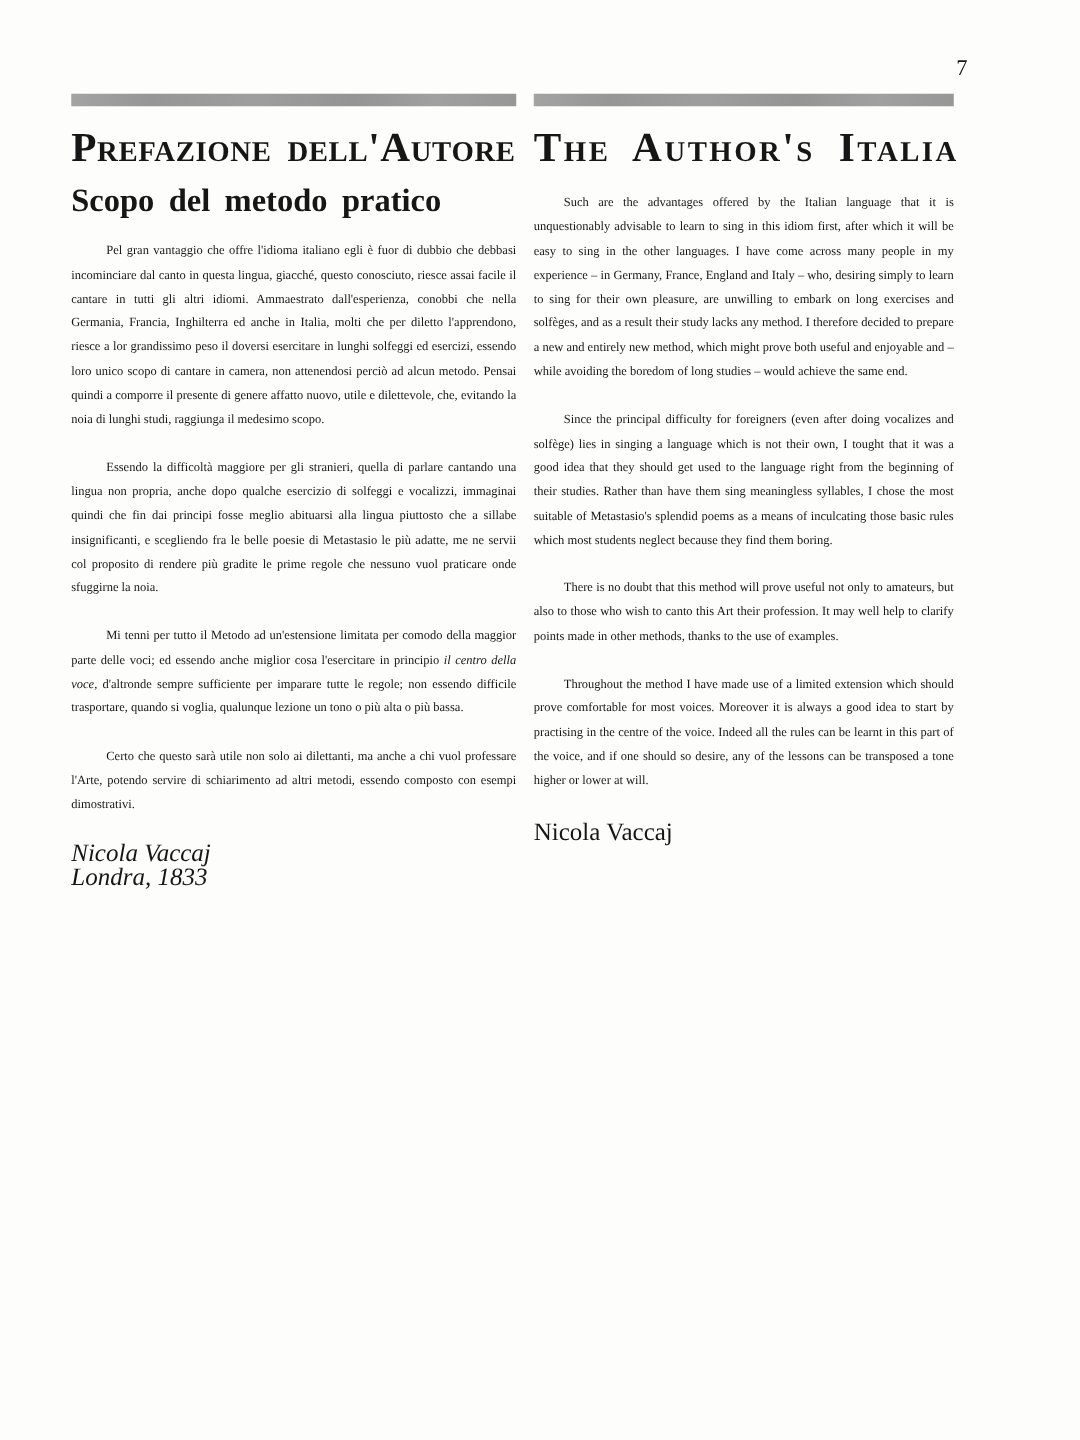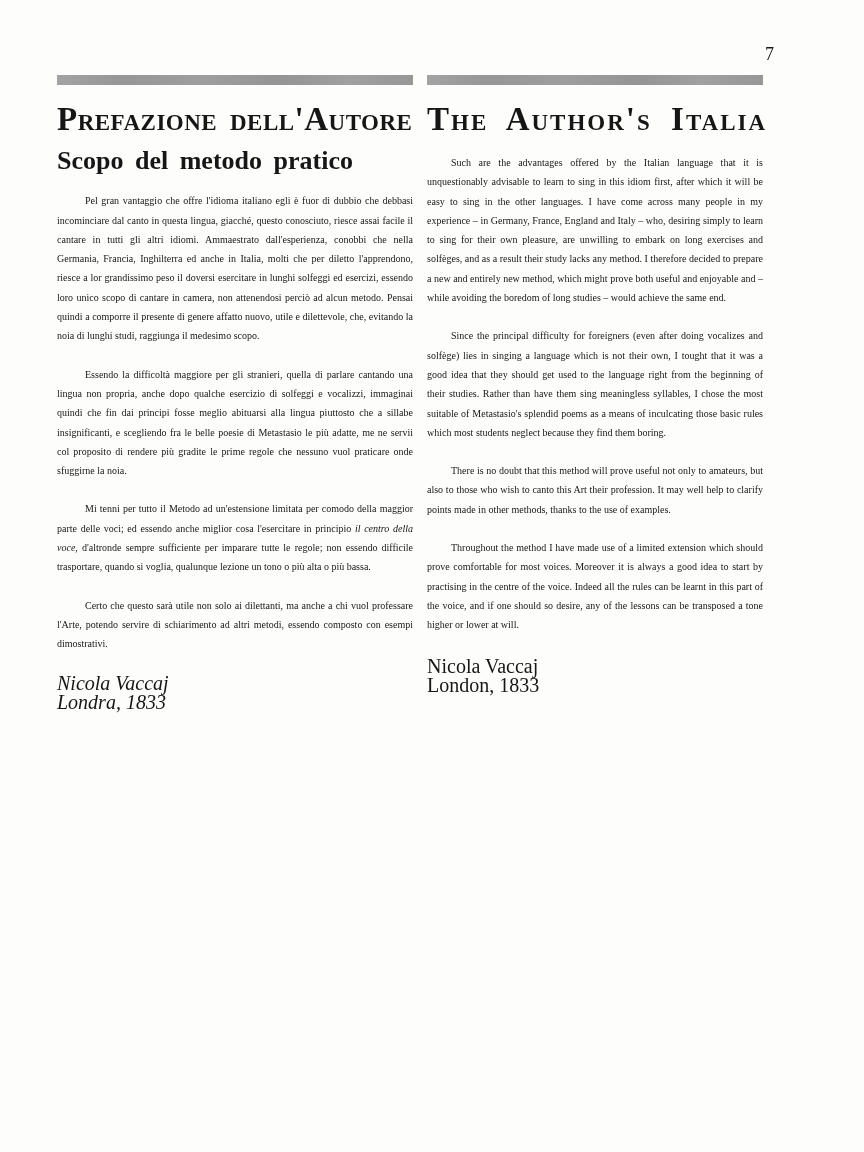--- a/index.html
+++ b/index.html
@@ -94,17 +94,16 @@
     <div class="rule"></div>
     <h1 class="title">The Author's Italia</h1>
     <div class="body-text">
       <p>Such are the advantages offered by the Italian language that it is unquestionably advisable to learn to sing in this idiom first, after which it will be easy to sing in the other languages. I have come across many people in my experience – in Germany, France, England and Italy – who, desiring simply to learn to sing for their own pleasure, are unwilling to embark on long exercises and solfèges, and as a result their study lacks any method. I therefore decided to prepare a new and entirely new method, which might prove both useful and enjoyable and – while avoiding the boredom of long studies – would achieve the same end.</p>
       <p>Since the principal difficulty for foreigners (even after doing vocalizes and solfège) lies in singing a language which is not their own, I tought that it was a good idea that they should get used to the language right from the beginning of their studies. Rather than have them sing meaningless syllables, I chose the most suitable of Metastasio's splendid poems as a means of inculcating those basic rules which most students neglect because they find them boring.</p>
       <p>There is no doubt that this method will prove useful not only to amateurs, but also to those who wish to canto this Art their profession. It may well help to clarify points made in other methods, thanks to the use of examples.</p>
       <p>Throughout the method I have made use of a limited extension which should prove comfortable for most voices. Moreover it is always a good idea to start by practising in the centre of the voice. Indeed all the rules can be learnt in this part of the voice, and if one should so desire, any of the lessons can be transposed a tone higher or lower at will.</p>
     </div>
     <div class="signature">
       <div>Nicola Vaccaj</div>
-      <div>London, 1833</div>
     </div>
   </section>
 
 </div>
 
 </body></html>

